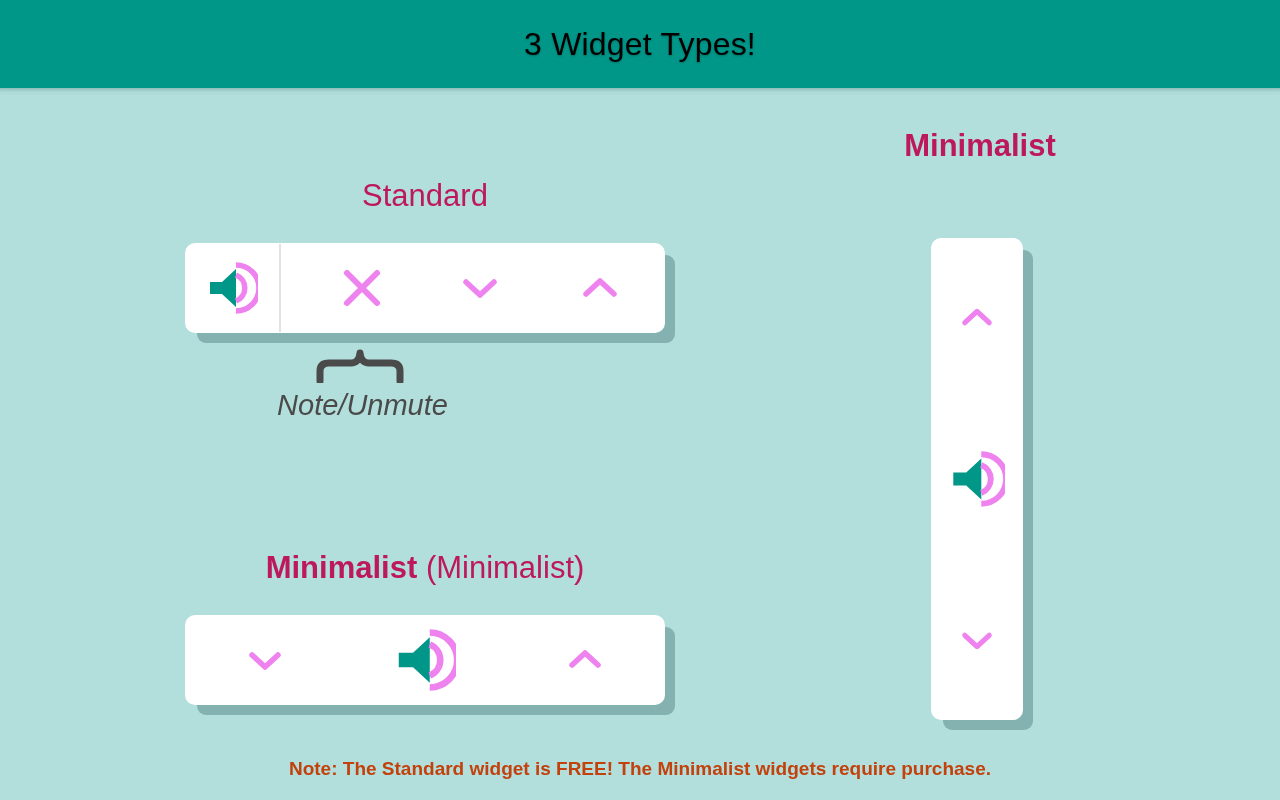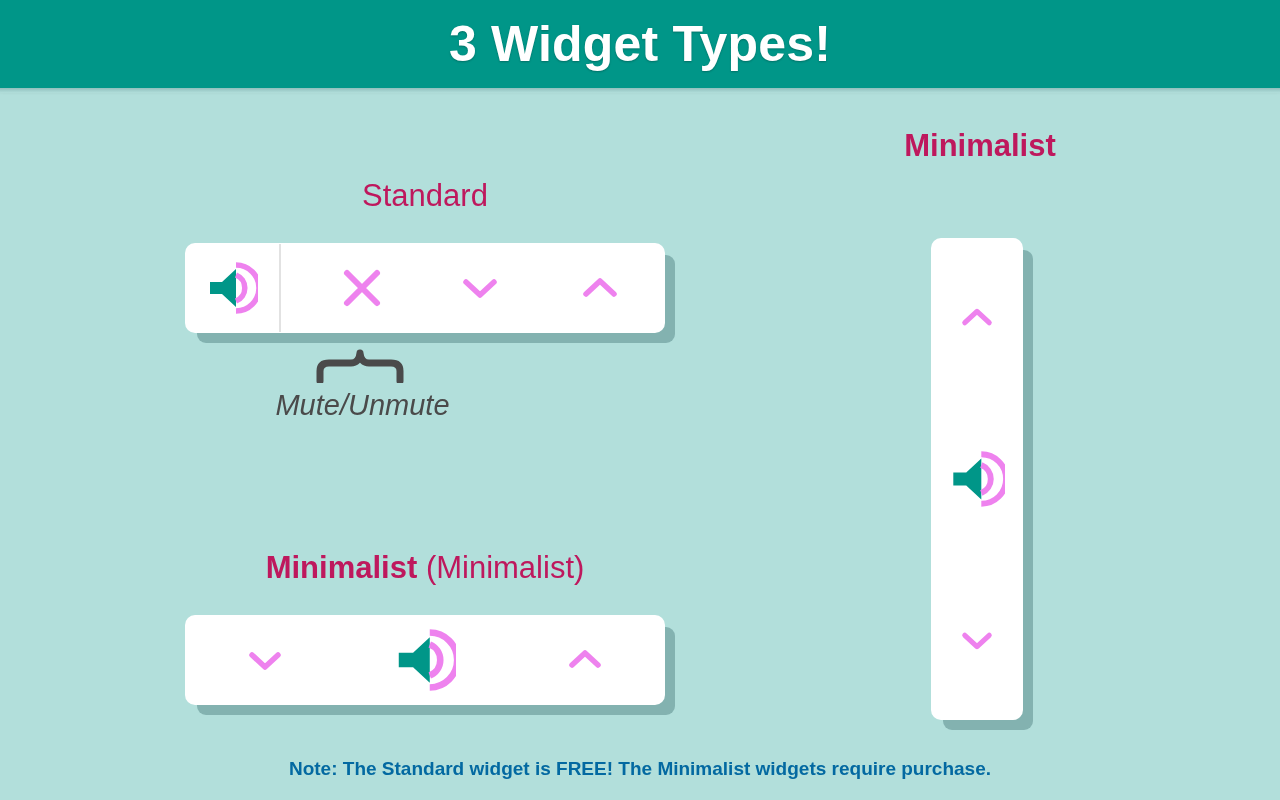--- a/index.html
+++ b/index.html
@@ -23,23 +23,23 @@
     top: 0;
     width: 1280px;
     height: 88px;
     background: #009688;
     display: flex;
     align-items: center;
     justify-content: center;
     box-shadow: 0 3px 4px rgba(0,0,0,0.18);
   }
   #header-title {
-    color: #ffffff;
-    font-size: 50px;
-    font-weight: bold;
+    color: #000000;
+    font-size: 32px;
+    font-weight: normal;
     letter-spacing: 0.2px;
     text-shadow: 0 1px 2px rgba(0,0,0,0.25);
   }
   #header-underline {
     position: absolute;
     left: 0;
     top: 88px;
     width: 1280px;
     height: 5px;
     background: linear-gradient(to bottom, #8fbfbd, #b2dfdb);
@@ -170,21 +170,21 @@
 
   
   #footer-note {
     position: absolute;
     left: 0;
     top: 758px;
     width: 1280px;
     text-align: center;
     font-size: 19px;
     font-weight: bold;
-    color: #0369a1;
+    color: #c2410c;
     white-space: nowrap;
   }
 
   .icon { display: block; }
 </style>
 </head>
 <body>
 
 <div id="header-bar">
   <div id="header-title">3 Widget Types!</div>
@@ -220,21 +220,21 @@
   <div class="std-cell" id="std-up-cell">
     <svg class="icon" width="44" height="32" viewBox="0 0 44 32">
       <path d="M8 22 L22 9 L36 22" fill="none" stroke="#ee82ee" stroke-width="5.5" stroke-linecap="round" stroke-linejoin="round"></path>
     </svg>
   </div>
 </div>
 
 <svg id="mute-brace" viewBox="0 0 88 34">
   <path d="M4 32 V22 Q4 14 13 14 H35 Q43 14 44 4 Q45 14 53 14 H75 Q84 14 84 22 V32" fill="none" stroke="#4a4a4a" stroke-width="7" stroke-linecap="round" stroke-linejoin="round"></path>
 </svg>
-<div id="mute-caption">Mute/Unmute</div>
+<div id="mute-caption">Note/Unmute</div>
 
 <div class="section-heading" id="minimal-h-heading"><b>Minimalist</b><span class="reg"> (Minimalist)</span></div>
 
 <div class="panel" id="minimal-h-widget">
 
   <div class="mh-cell" id="mh-down-cell">
     <svg class="icon" width="44" height="32" viewBox="0 0 44 32">
       <path d="M9 11 L22 23 L35 11" fill="none" stroke="#ee82ee" stroke-width="5.5" stroke-linecap="round" stroke-linejoin="round"></path>
     </svg>
   </div>

